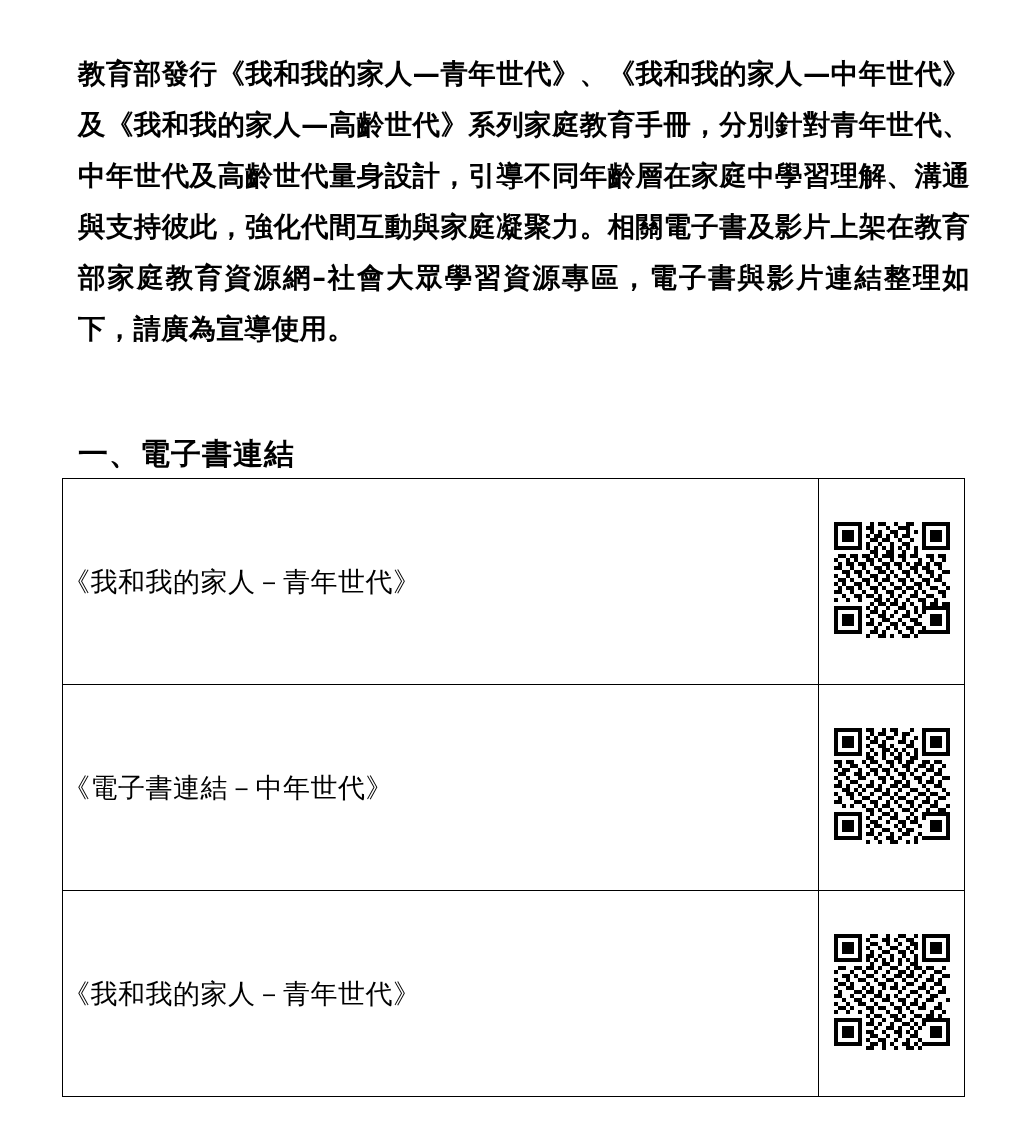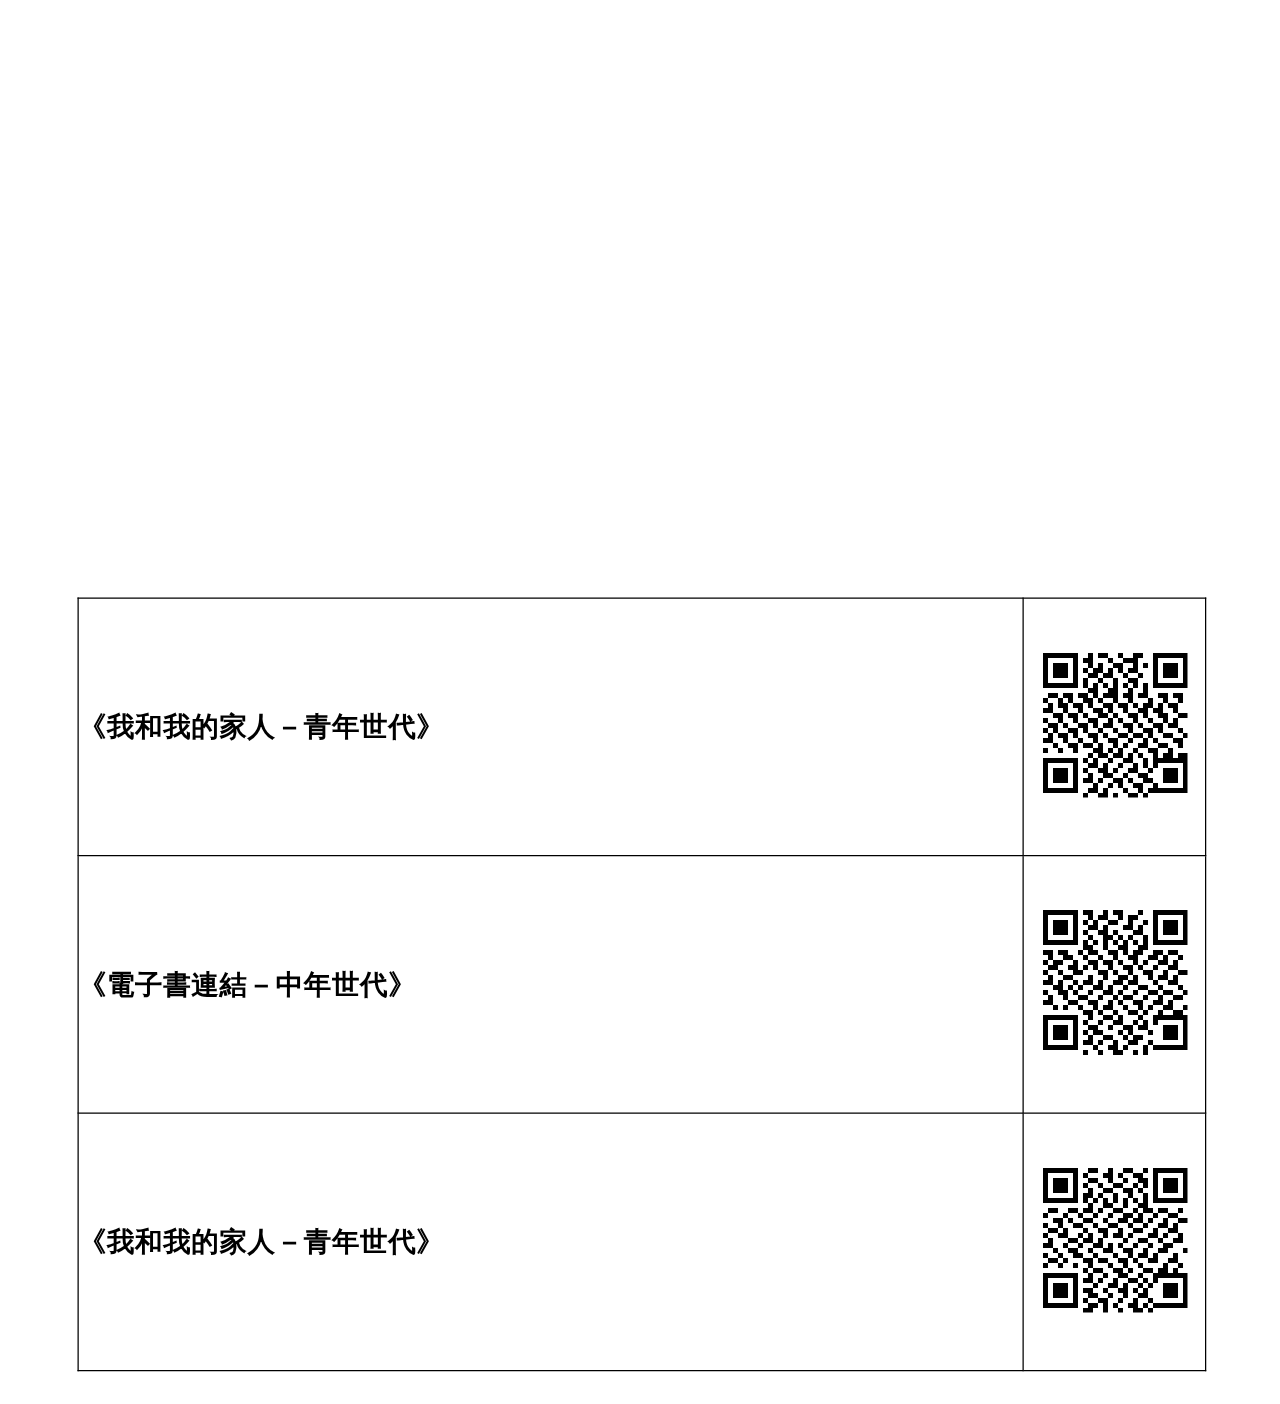--- a/index.html
+++ b/index.html
@@ -53,43 +53,45 @@
   }
   table.ebook-table td {
     border: 1.5px solid #000000;
     padding: 0;
     vertical-align: middle;
   }
   td.title-cell {
     width: 755px;
     height: 205px;
     padding-left: 24px;
-    font-size: 22px;
-    font-weight: 700;
+    font-size: 27px;
+    font-weight: 400;
     letter-spacing: 0.5px;
   }
   td.qr-cell {
     width: 145px;
     text-align: center;
     vertical-align: middle;
   }
   .qr {
     display: inline-block;
     width: 116px;
     height: 116px;
     image-rendering: pixelated;
   }
   .qr svg { display: block; }
 </style>
 </head>
 <body>
 
 <div class="page">
 
+  <p class="body-text">教育部發行《我和我的家人—青年世代》、《我和我的家人—中年世代》及《我和我的家人—高齡世代》系列家庭教育手冊，分別針對青年世代、中年世代及高齡世代量身設計，引導不同年齡層在家庭中學習理解、溝通與支持彼此，強化代間互動與家庭凝聚力。相關電子書及影片上架在教育部家庭教育資源網–社會大眾學習資源專區，電子書與影片連結整理如下，請廣為宣導使用。</p>
 
+  <h2 class="section-heading">一、電子書連結</h2>
 
   <table class="ebook-table">
     <tbody>
       <tr>
         <td class="title-cell">《我和我的家人－青年世代》</td>
         <td class="qr-cell">
           <span class="qr">
             <svg width="116" height="116" viewBox="0 0 29 29" shape-rendering="crispEdges" aria-hidden="true">
               <rect width="29" height="29" fill="#ffffff"></rect>
               <g fill="#000000">

